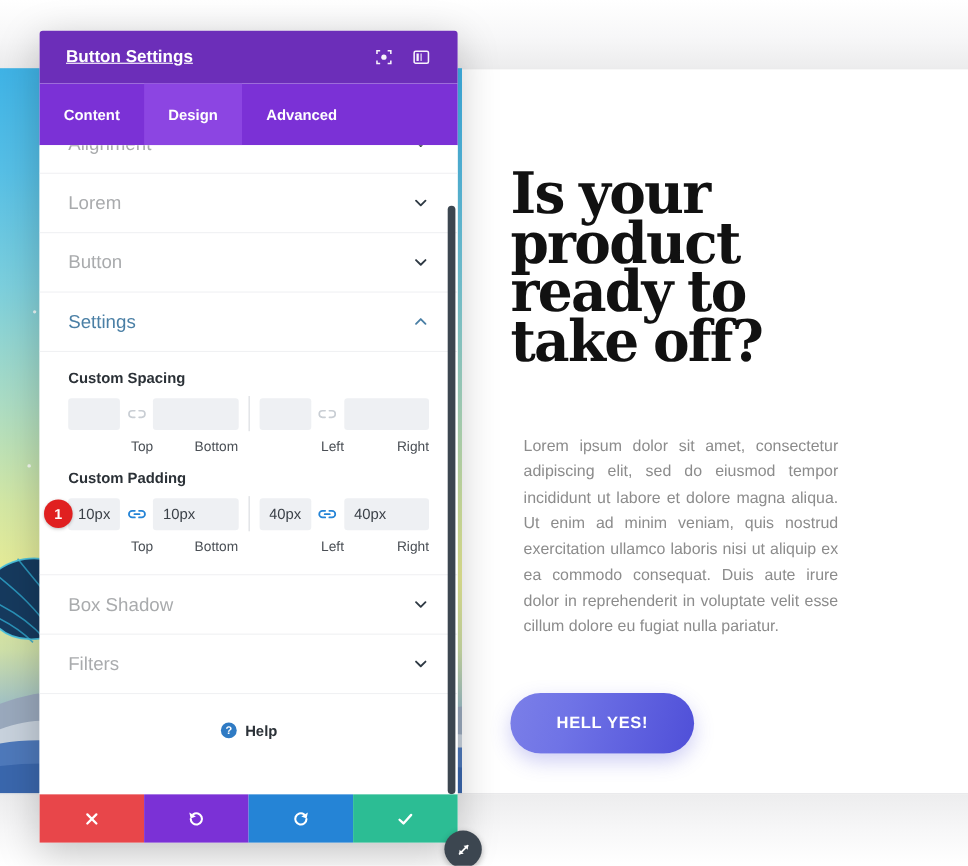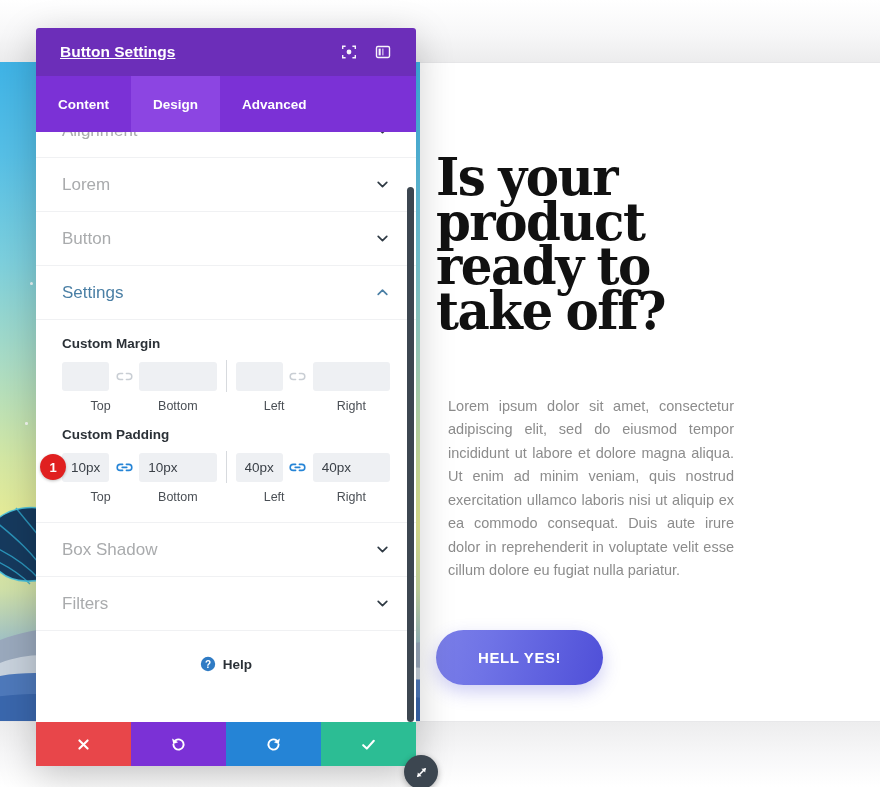--- a/index.html
+++ b/index.html
@@ -57,21 +57,21 @@
   .hero-art .mountain {
     position: absolute;
     bottom: 0; left: -20px;
     width: 460px; height: 170px;
   }
   .hero-art .whale { position: absolute; left: -18px; top: 430px; }
 
   
   .content-col {
     position: absolute;
-    left: 436px; top: 155px;
+    left: 464px; top: 155px;
     width: 310px;
   }
   .headline {
     font-family: "DejaVu Serif", "Liberation Serif", serif;
     font-weight: 700;
     font-size: 52px;
     line-height: 0.86;
     letter-spacing: -1.6px;
     color: #111111;
     margin: 0;
@@ -237,21 +237,21 @@
     cursor: pointer;
   }
   .labels-row {
     display: flex;
     align-items: center;
     margin-top: 7px;
   }
   .labels-half { display: flex; flex: 1 1 0; }
   .labels-half span {
     flex: 1 1 0;
-    text-align: center;
+    text-align: right;
     font-size: 12.5px;
     color: #4a4f55;
   }
   .labels-gap { width: 19px; flex: 0 0 auto; }
 
   .badge-marker {
     position: absolute;
     left: -22px;
     top: 50%;
     transform: translateY(-50%);
@@ -442,21 +442,21 @@
         <div class="acc-label">Settings</div>
         <span class="chev">
           <svg width="15" height="15" viewBox="0 0 15 15">
               <path d="M3.2 9.4 L7.5 5.1 L11.8 9.4" fill="none" stroke="currentColor" stroke-width="1.7" stroke-linecap="round" stroke-linejoin="round"></path>
             </svg>
         </span>
       </div>
 
       <div class="spacing-panel">
 
-        <div class="field-title">Custom Margin</div>
+        <div class="field-title">Custom Spacing</div>
         <div class="quad-row">
           <div class="quad-half">
             <input class="num-input" type="text" value="" style="">
             <span class="link-icon">
               <svg width="17" height="13" viewBox="0 0 17 13">
                 <g fill="none" stroke="#c9ced4" stroke-width="1.5" stroke-linecap="round">
                   <path d="M6.6 3.4 H4.2 A3 3 0 0 0 4.2 9.4 H6.6"></path>
                   <path d="M10.4 9.4 H12.8 A3 3 0 0 0 12.8 3.4 H10.4"></path>
                 </g>
               </svg>

